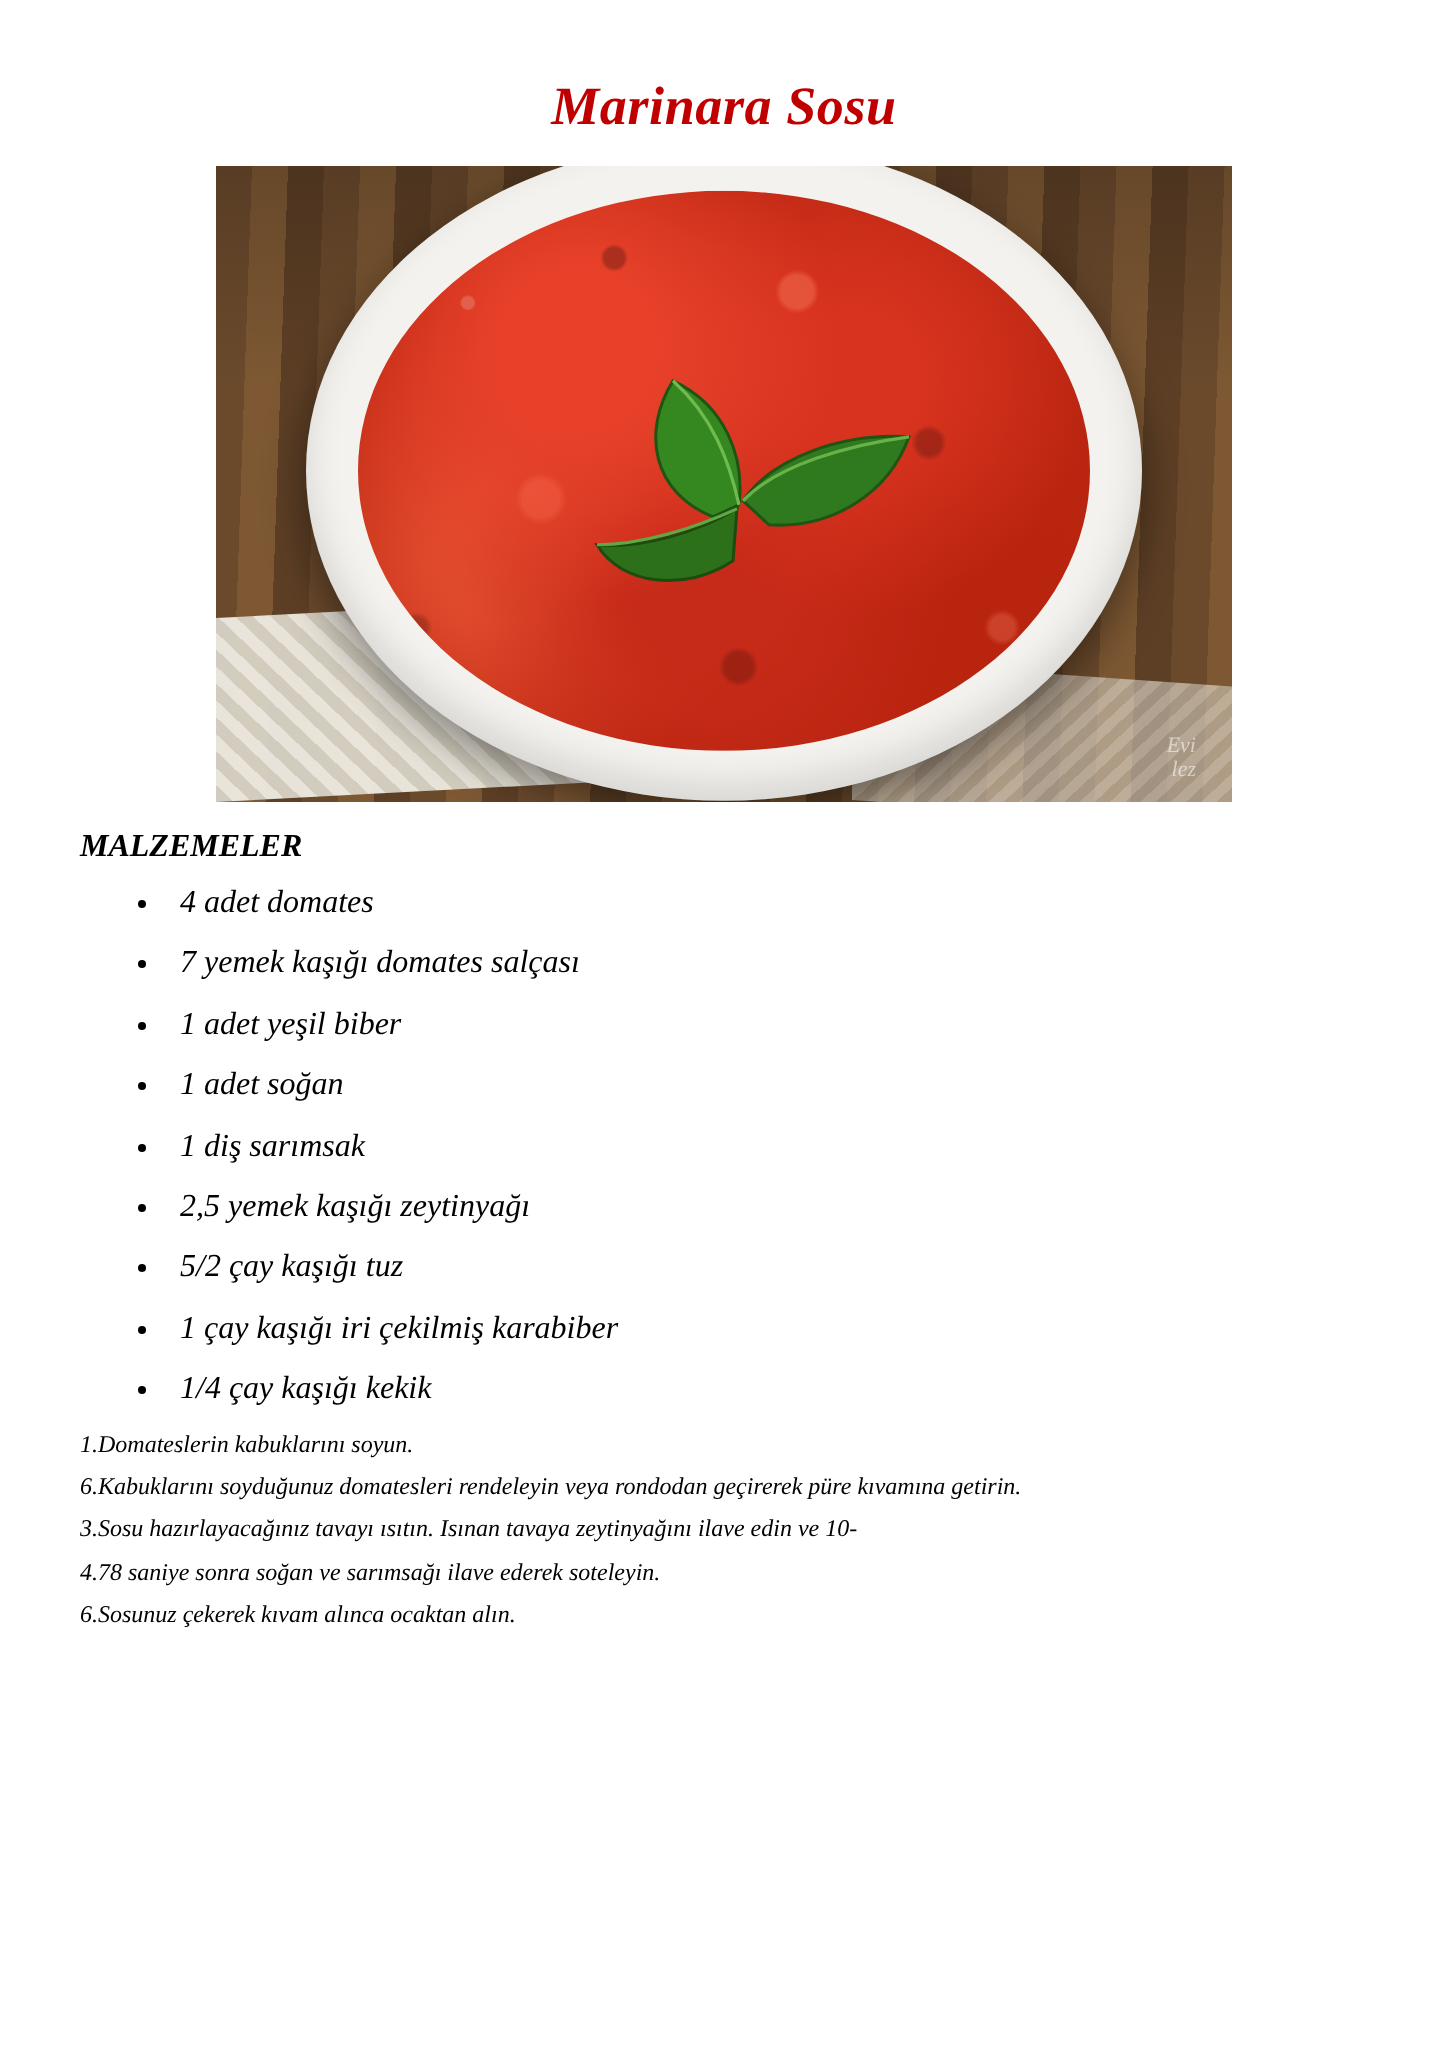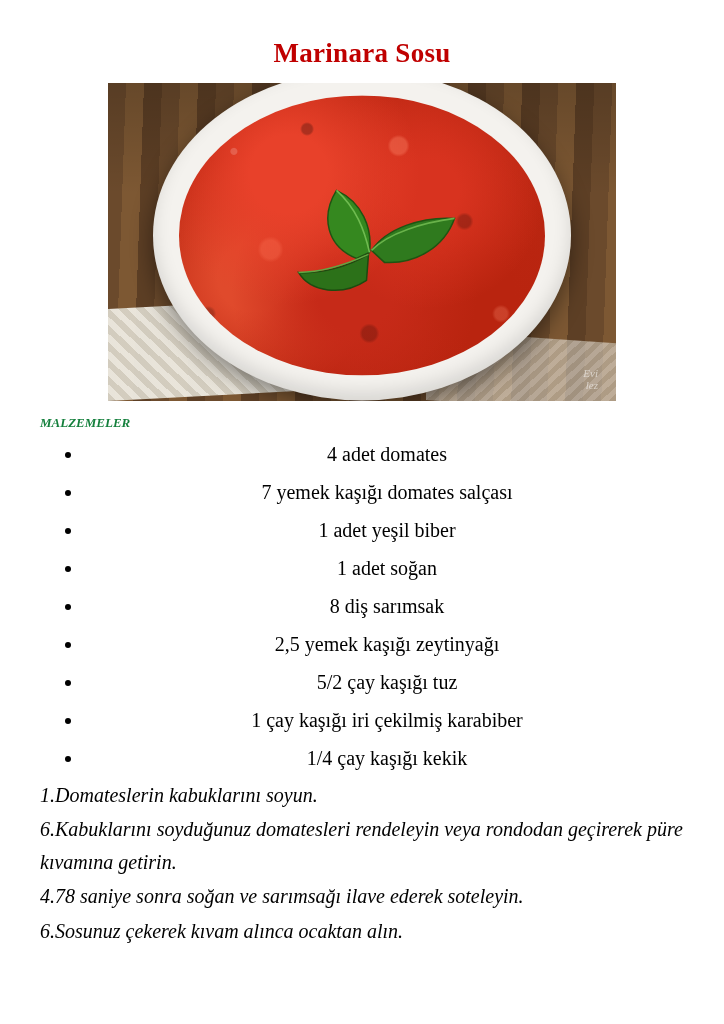--- a/index.html
+++ b/index.html
@@ -19,20 +19,21 @@
     width: 724px;
     height: 1024px;
     box-sizing: border-box;
     padding: 28px 40px 10px 40px;
     position: relative;
   }
   .title {
     text-align: center;
     color: #c00000;
     font-weight: bold;
+    font-style: italic;
     font-size: 27px;
     letter-spacing: 0.3px;
     margin: 10px 0 14px 0;
     font-family: "Liberation Serif", serif;
   }
   .figure {
     width: 508px;
     height: 318px;
     margin: 0 auto 14px auto;
     position: relative;
@@ -127,43 +128,43 @@
     right: 18px;
     bottom: 10px;
     color: rgba(255,255,255,0.55);
     font-size: 11px;
     font-style: italic;
     font-family: "Liberation Serif", serif;
     text-align: right;
     line-height: 1.1;
   }
   .section-head {
-    color: #15803d;
+    color: #000000;
     font-weight: bold;
     font-style: italic;
-    font-size: 13px;
+    font-size: 16px;
     margin: 6px 0 4px 0;
   }
   ul.ingredients {
     margin: 0 0 2px 0;
     padding-left: 44px;
     list-style: disc;
   }
   ul.ingredients li {
-    font-size: 20px;
+    font-style: italic;
+    font-size: 16px;
     line-height: 1.9;
     padding-left: 6px;
-    text-align: center;
   }
   .steps {
     margin-top: 2px;
   }
   .steps p {
     font-style: italic;
-    font-size: 20px;
+    font-size: 12px;
     line-height: 1.62;
     margin: 0 0 2px 0;
     text-align: left;
   }
 </style>
 </head>
 <body>
 
 <div class="page">
 
@@ -187,28 +188,29 @@
     <div class="watermark">Evi<br>lez</div>
   </div>
 
   <div class="section-head">MALZEMELER</div>
 
   <ul class="ingredients">
     <li>4 adet domates</li>
     <li>7 yemek kaşığı domates salçası</li>
     <li>1 adet yeşil biber</li>
     <li>1 adet soğan</li>
-    <li>8 diş sarımsak</li>
+    <li>1 diş sarımsak</li>
     <li>2,5 yemek kaşığı zeytinyağı</li>
     <li>5/2 çay kaşığı tuz</li>
     <li>1 çay kaşığı iri çekilmiş karabiber</li>
     <li>1/4 çay kaşığı kekik</li>
   </ul>
 
 
   <div class="steps">
     <p>1.Domateslerin kabuklarını soyun.</p>
     <p>6.Kabuklarını soyduğunuz domatesleri rendeleyin veya rondodan geçirerek püre kıvamına getirin.</p>
+    <p>3.Sosu hazırlayacağınız tavayı ısıtın. Isınan tavaya zeytinyağını ilave edin ve 10-</p>
     <p>4.78 saniye sonra soğan ve sarımsağı ilave ederek soteleyin.</p>
     <p>6.Sosunuz çekerek kıvam alınca ocaktan alın.</p>
   </div>
 
 </div>
 
 </body></html>

